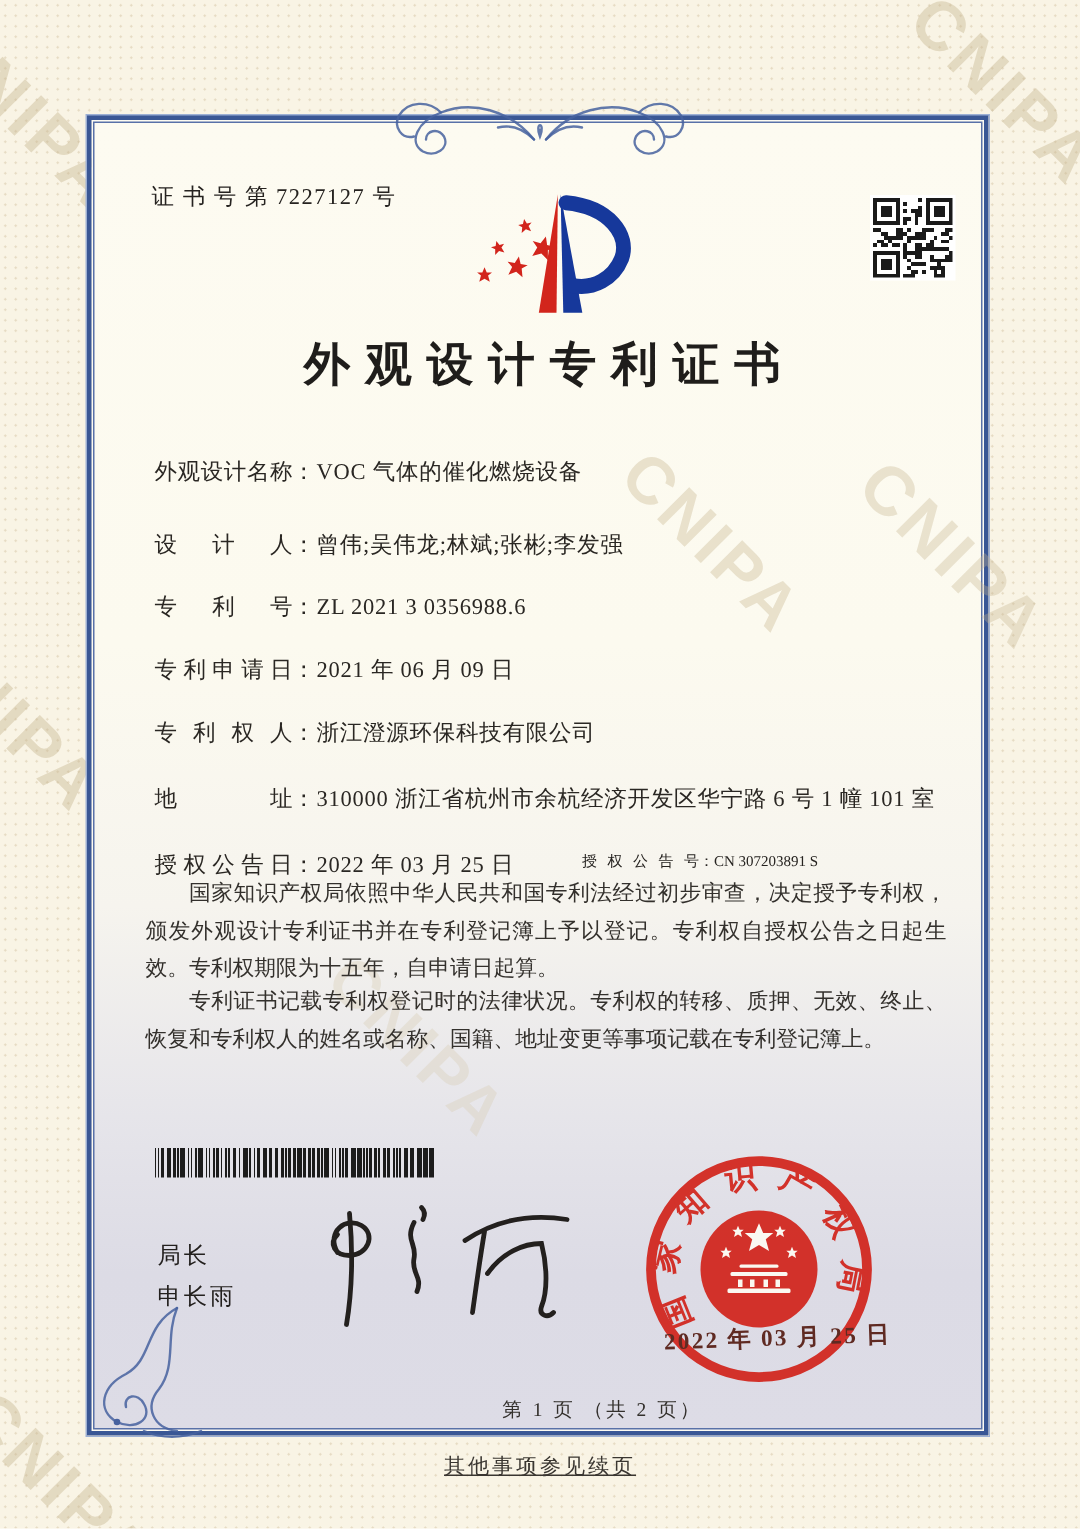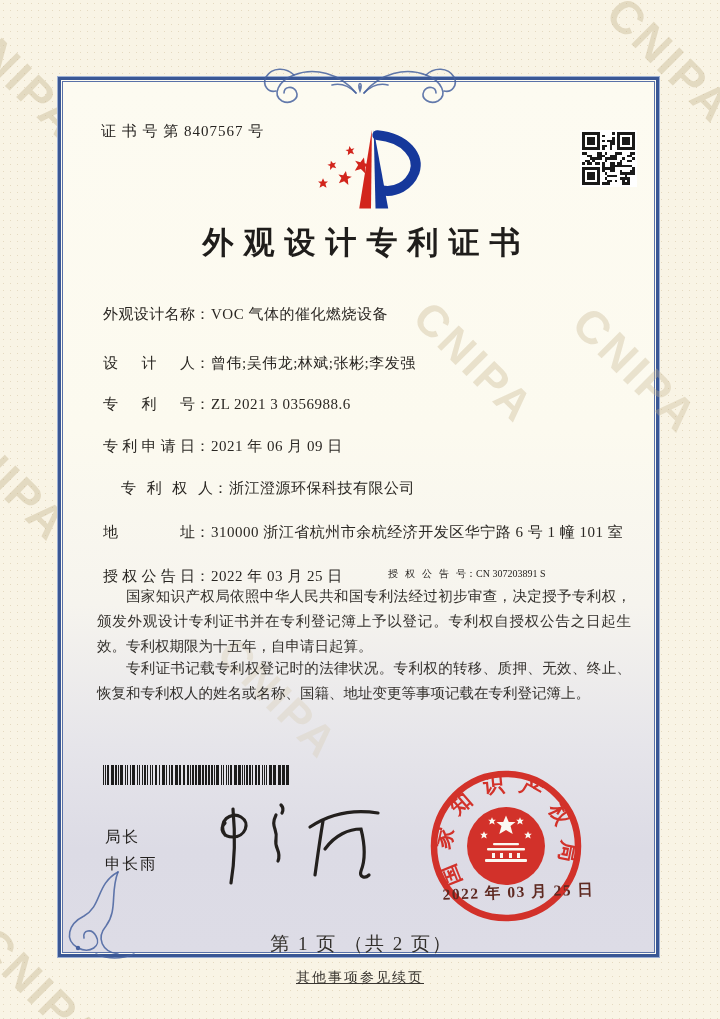--- a/index.html
+++ b/index.html
@@ -30,60 +30,60 @@
   .qr svg{width:100%; height:100%; display:block;}
   .logo{position:absolute; left:248px; top:47px; width:124px; height:86px;}
   .title{
     position:absolute; left:0; top:142px; width:601px; text-align:center;
     font-size:31px; font-weight:700; letter-spacing:10px; text-indent:10px; color:#1f1d1b;font-family:Liberation Mono, monospace;
   }
   .row{position:absolute; left:42px; font-size:15px; white-space:nowrap; color:#2a2723;}
   .row .lbl{display:inline-block; width:92px; text-align:justify; text-align-last:justify; vertical-align:top;}
   .row .colon{display:inline-block; width:16px;}
   .row .val{letter-spacing:.5px;}
-  .r1{top:225px;} .r2{top:274px;} .r3{top:315px;} .r4{top:357px;} .r5{top:399px;margin-left:18px;} .r6{top:443px;} .r7{top:487px;}
+  .r1{top:225px;} .r2{top:274px;} .r3{top:315px;} .r4{top:357px;} .r5{top:399px;} .r6{top:443px;} .r7{top:487px;}
   .grant-no{position:absolute; left:327px; top:487px; font-size:10px; white-space:nowrap;}
   .grant-no .lbl{display:inline-block; width:78px; text-align:justify; text-align-last:justify;}
   .para{
     position:absolute; left:36px; width:534px; font-size:14.5px; line-height:25px;
     text-indent:2em; color:#33302c; text-align:justify;
   }
   .p1{top:504px;} .p2{top:576px;}
   .barcode{position:absolute; left:42px; top:685px; width:187px; height:20px;}
   .barcode svg{width:100%; height:100%; display:block;}
   .signer{position:absolute; left:44px; font-size:15.5px; letter-spacing:2px; color:#23201e;}
   .signer.t{top:747px;} .signer.n{top:774px;}
   .signature{position:absolute; left:112px; top:721px; width:230px; height:90px;}
   .seal{position:absolute; left:360px; top:681px; width:170px; height:170px; opacity:.93;}
   .seal-date{
     position:absolute; left:370px; top:802px; width:175px; text-align:center;
     font-size:15.5px; letter-spacing:1.5px; color:#5f2a22; transform:rotate(-2deg); font-weight:600;
   }
-  .pageline{position:absolute; left:0; top:851px; width:601px; text-align:center; font-size:19px; letter-spacing:2px; color:#33302c;}
+  .pageline{position:absolute; left:0; top:851px; width:601px; text-align:center; font-size:13px; letter-spacing:2px; color:#33302c;padding-left:40px;}
   .continuation{position:absolute; left:0; top:969px; width:720px; text-align:center; font-size:14px; letter-spacing:2px; color:#3a3631;text-decoration:underline;}
   .flourish-top{position:absolute; left:248px; top:55px; width:224px; height:52px;}
   .flourish-corner{position:absolute; left:44px; top:866px; width:92px; height:96px;}
   .deco path{stroke:#46619f; fill:none; stroke-width:1.6; stroke-linecap:round; opacity:.85;}
 </style>
 </head>
 <body>
 
 <div class="page">
 
   <div class="wm" style="left:-18px; top:2px;">CNIPA</div>
   <div class="wm" style="left:634px; top:-14px;">CNIPA</div>
   <div class="wm" style="left:-30px; top:404px;">CNIPA</div>
   <div class="wm" style="left:4px; top:916px;">CNIPA</div>
 
   <div class="frame">
 
     <div class="wm inside" style="left:378px; top:212px; font-size:44px;">CNIPA</div>
     <div class="wm faint" style="left:182px; top:548px; font-size:44px;">CNIPA</div>
 
-    <div class="certno">证 书 号 第 8407567 号</div>
+    <div class="certno">证 书 号 第 7227127 号</div>
 
     <div class="qr">
       <svg id="qr" viewBox="0 0 21 21" preserveAspectRatio="none">
           <g fill="#1a1a1a" shape-rendering="crispEdges">
             <rect x="12" y="0" width="1" height="1"></rect>
             <rect x="8" y="1" width="1" height="1"></rect>
             <rect x="12" y="2" width="1" height="1"></rect>
             <rect x="8" y="3" width="1" height="1"></rect>
             <rect x="10" y="3" width="1" height="1"></rect>
             <rect x="11" y="3" width="1" height="1"></rect>

